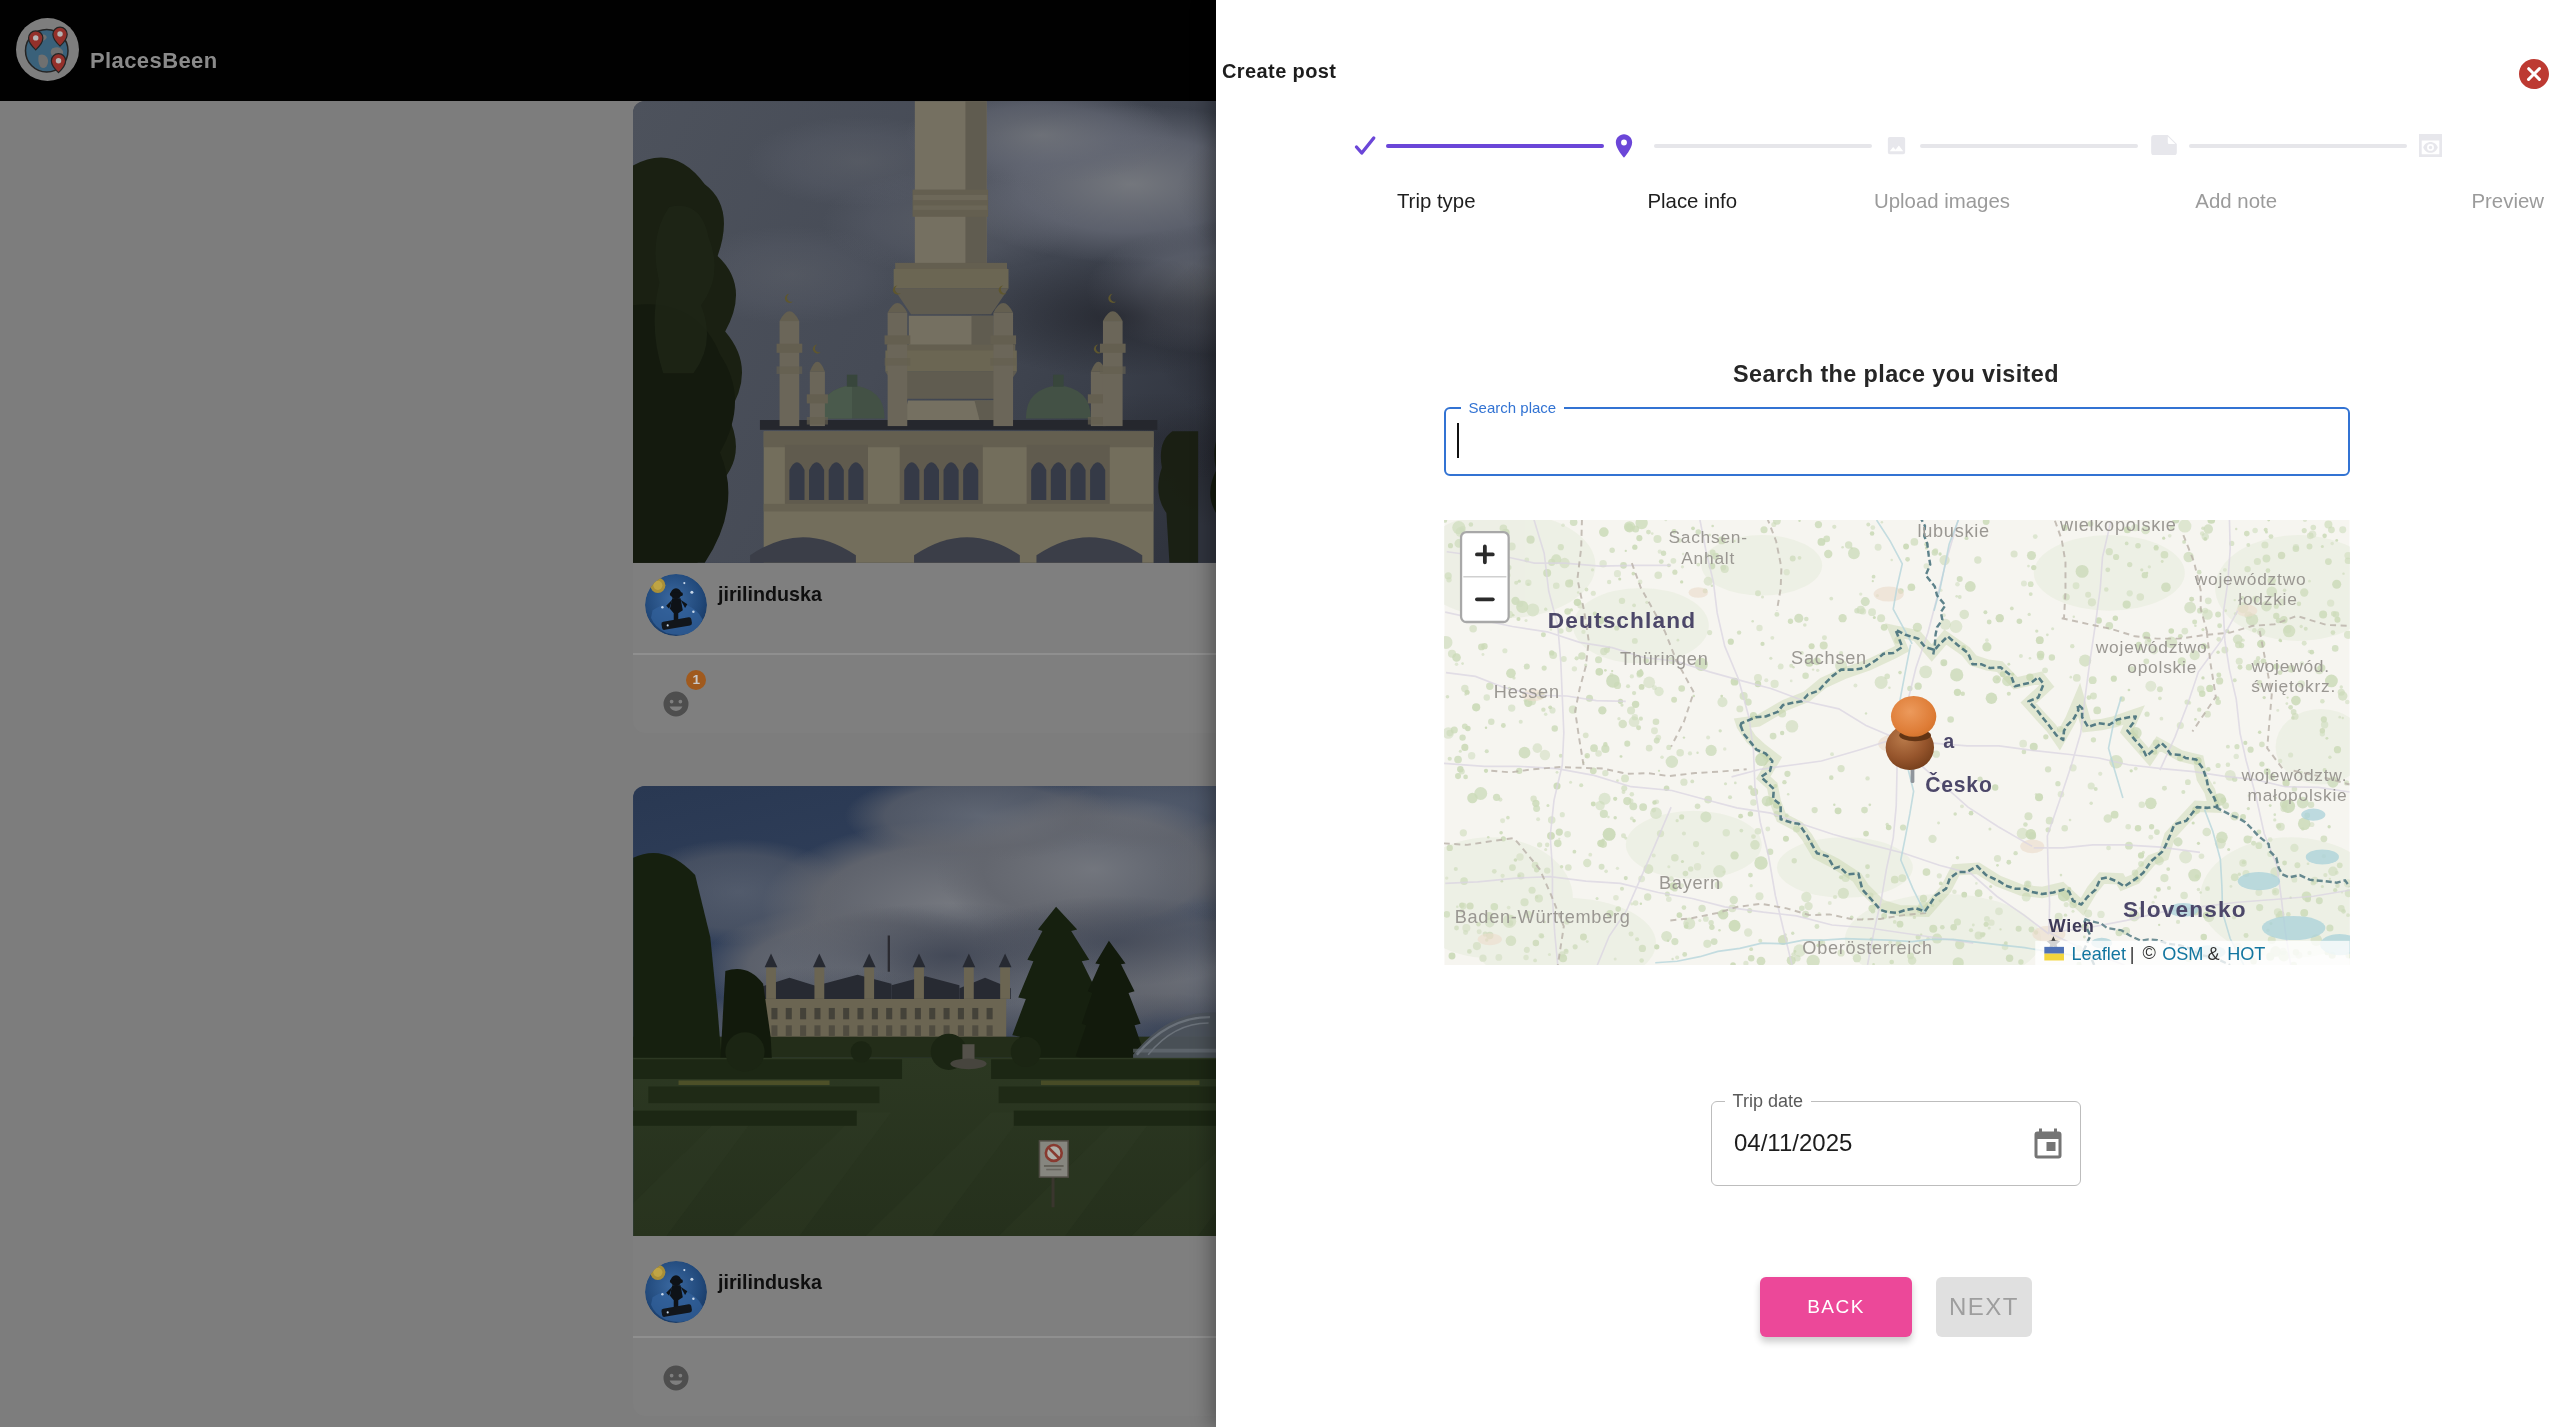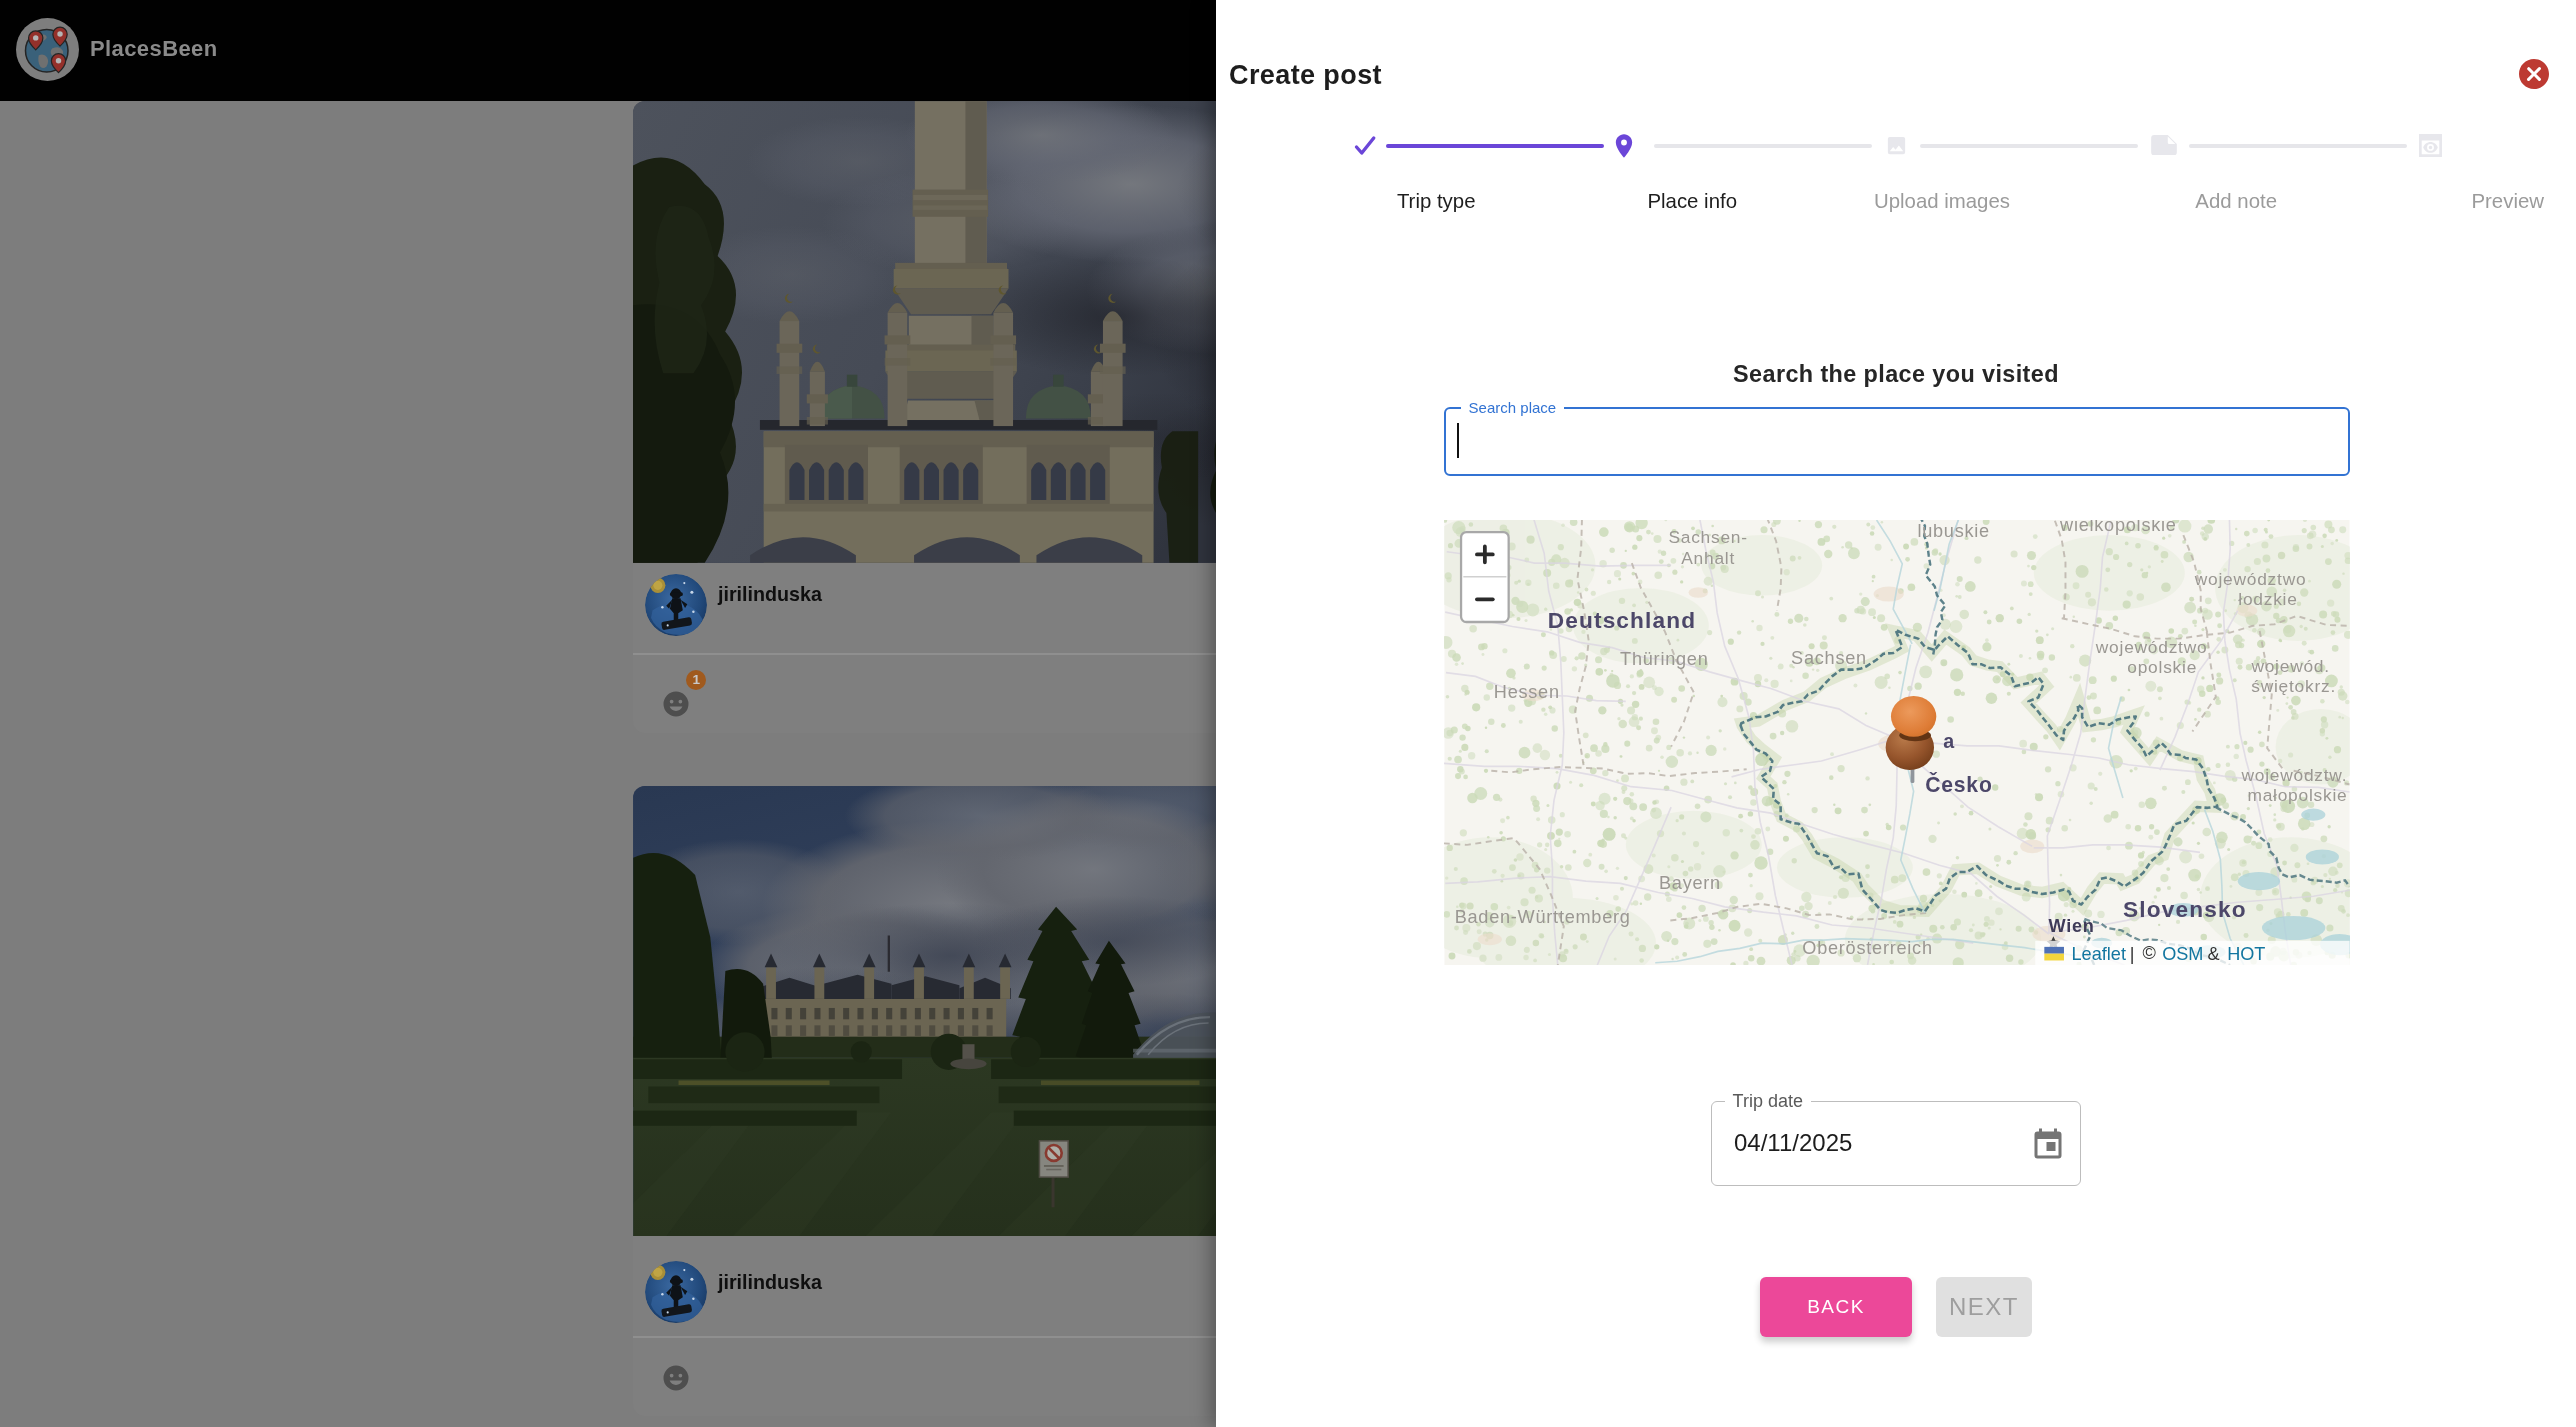--- a/index.html
+++ b/index.html
@@ -2,32 +2,32 @@
 <html style="font-size:12px"><head>
 <meta charset="utf-8">
 <style>
 * { margin:0; padding:0; box-sizing:border-box; }
 html,body { width:2576px; height:1427px; overflow:hidden; }
 body { font-family:"Liberation Sans", sans-serif; background:#7d7d7d; }
 #page { position:relative; width:2576px; height:1427px; overflow:hidden; }
 .abs { position:absolute; }
 #header { left:0; top:0; width:2576px; height:101px; background:#010101; }
 #logo { left:16px; top:18px; width:63px; height:63px; }
-#brand { left:90px; top:0; height:99px; line-height:97px; font-size:22px; font-weight:bold; color:#8a8a8a; letter-spacing:0.4px; }
+#brand { left:90px; top:12px; height:99px; line-height:97px; font-size:22px; font-weight:bold; color:#8a8a8a; letter-spacing:0.4px; }
 .card { left:633px; width:680px; background:#7f7f7f; border-radius:12px; overflow:hidden; }
 #card1 { top:101px; height:632px; }
 #card2 { top:786px; height:630px; }
 .photo { left:0; top:0; width:680px; overflow:hidden; }
 .avatar { left:12px; width:62px; height:62px; border-radius:50%; overflow:hidden; }
 .uname { left:85px; font-size:19.7px; font-weight:bold; color:#0f0f0f; }
 .divider { left:0; width:100%; height:1.5px; background:#8f8f8f; }
 .smiley { left:28px; width:30px; height:30px; }
 .badge { left:53px; width:20.4px; height:20.4px; border-radius:50%; background:#a05a1e; color:#c9c9c9; font-size:13.6px; font-weight:bold; text-align:center; line-height:20.4px; }
 #drawer { left:1216px; top:0; width:1360px; height:1427px; background:#ffffff; box-shadow:-6px 0 18px rgba(0,0,0,0.3); }
-#title { left:13px; top:60px; font-size:27px; font-weight:bold; color:#1d1d1d; letter-spacing:0.4px; }
+#title { left:6px; top:60px; font-size:20px; font-weight:bold; color:#1d1d1d; letter-spacing:0.4px; }
 #close { left:1300px; top:56px; width:36px; height:36px; }
 .conn { top:144px; height:3.8px; border-radius:1.9px; }
 .connp { background:#6b46d8; }
 .conng { background:#e6e6ea; }
 .slabel { top:190px; width:227px; text-align:right; font-size:20.4px; color:#1e1e1e; }
 .slabel.dis { color:#9b9b9b; }
 #searchtitle { left:0; top:361px; width:1360px; text-align:center; font-size:23.4px; font-weight:bold; color:#262626; letter-spacing:0.4px; }
 #sfield { left:228px; top:407px; width:906px; height:69px; border:2.3px solid #3273d3; border-radius:6px; }
 #slabel { left:245px; top:399px; background:#ffffff; padding:0 7.6px; font-size:15px; color:#3273d3; }
 #caret { left:241px; top:423px; width:1.5px; height:35px; background:#111; }

